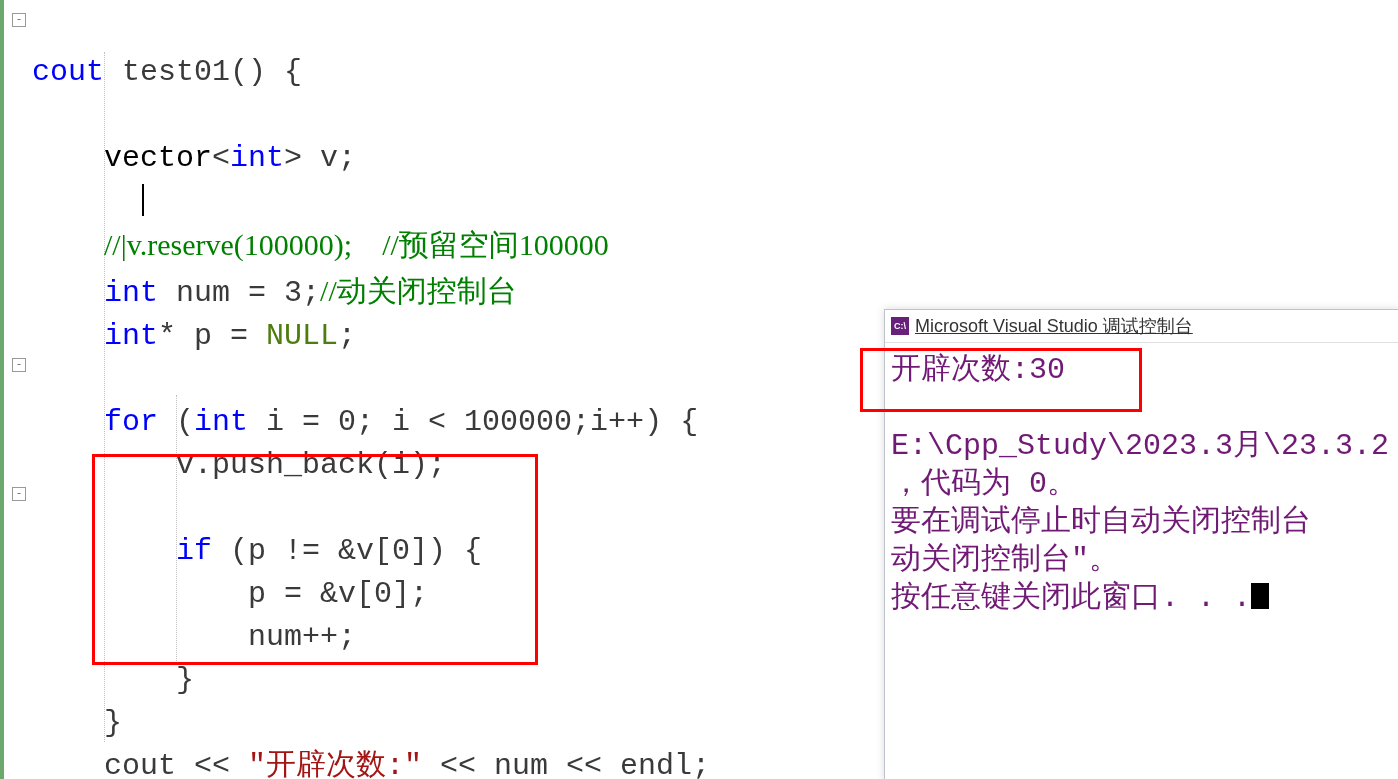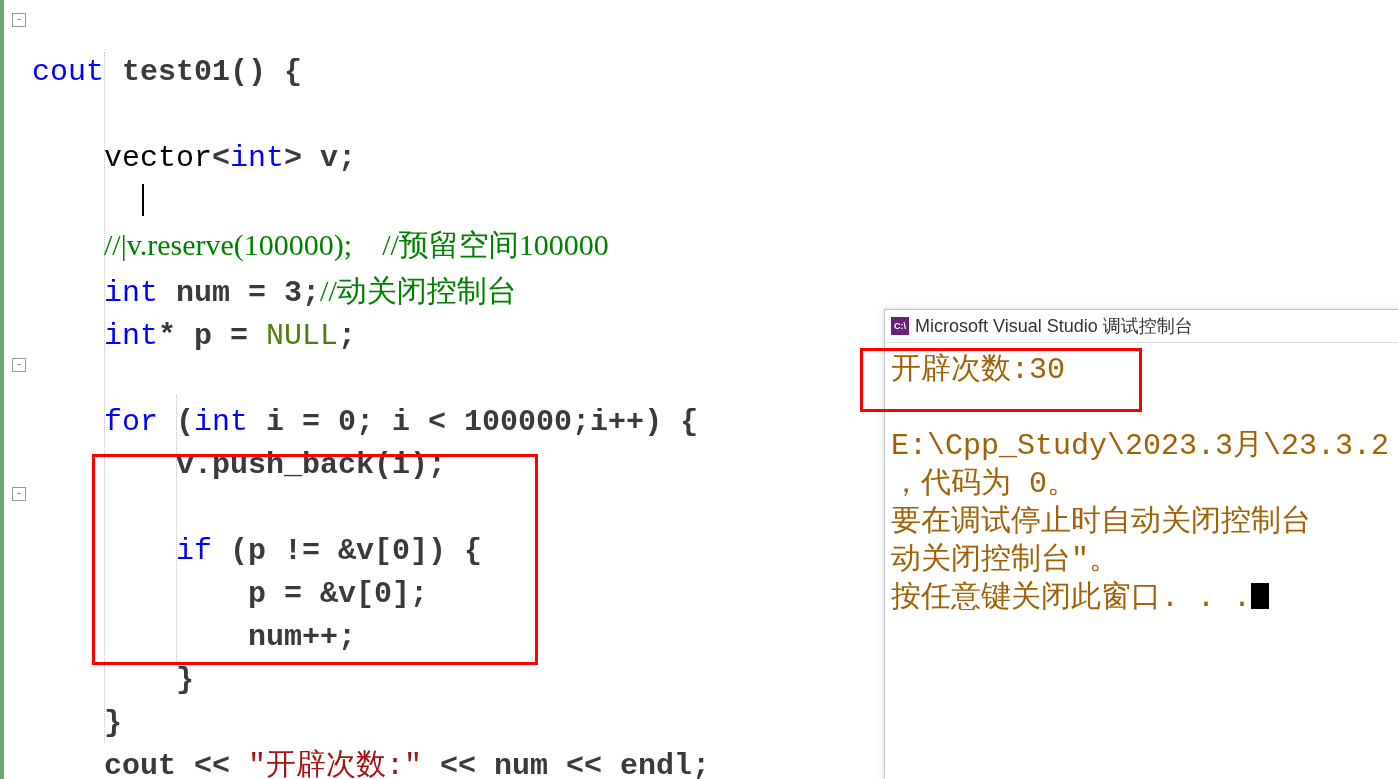--- a/index.html
+++ b/index.html
@@ -48,21 +48,21 @@
     top: 8px;
     white-space: pre;
     line-height: 43px;
     font-weight: 500;
   }
   .kw-blue { color: #0000ff; }
   .kw-teal { color: #000000; }
   .comment { color: #008000; font-family: Liberation Serif, serif; }
   .macro { color: #4d7c0f; }
   .string { color: #a31515; }
-  .plain { color: #3a3a3a; font-weight: bold; }
+  .plain { color: #3a3a3a; }
   
   .line-highlight {
     position: absolute;
     left: 28px;
     top: 179px;
     width: 1370px;
     height: 40px;
     background: #f8f8f8;
     border: 1px solid #e6e6e6;
     z-index: -1;
@@ -125,28 +125,29 @@
     display: flex;
     align-items: center;
     justify-content: center;
     margin-right: 6px;
     font-family: Arial, sans-serif;
   }
   .console-title {
     font-family: "Microsoft YaHei", Arial, sans-serif;
     font-size: 18px;
     color: #333;
+    text-decoration: underline;
     text-align: center;
   }
   .console-body {
     padding: 8px 6px;
     font-family: SimSun, 'Courier New', monospace;
     font-size: 30px;
     line-height: 38px;
-    color: #a16207;
+    color: #701a75;
     white-space: pre;
   }
   .cursor-block {
     display: inline-block;
     width: 18px;
     height: 26px;
     background: #000;
     vertical-align: baseline;
     margin-bottom: -3px;
   }

